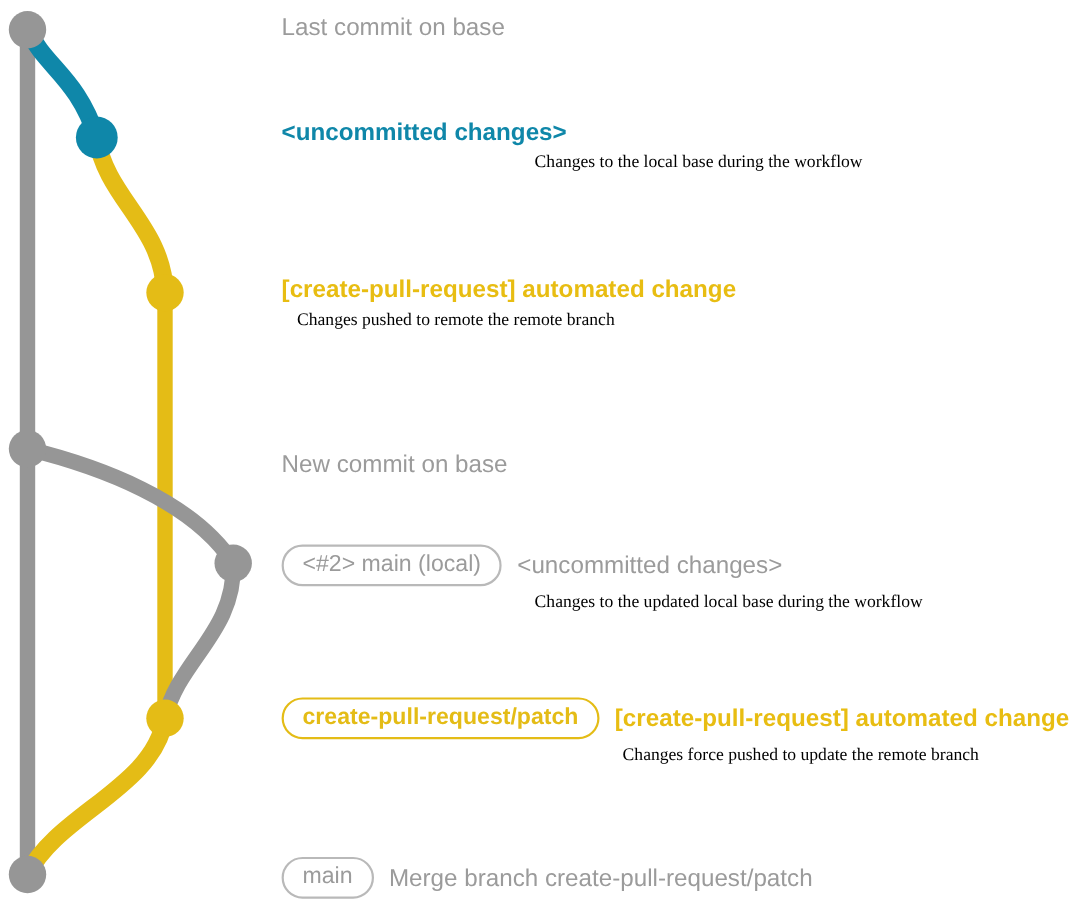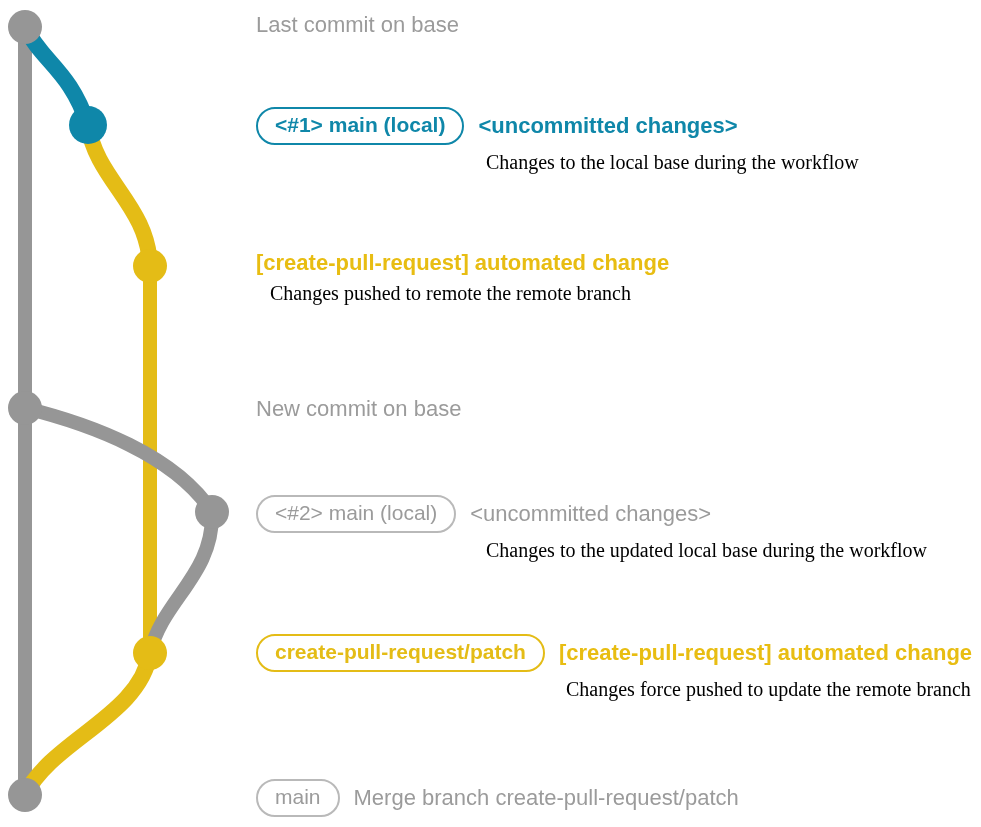--- a/index.html
+++ b/index.html
@@ -70,21 +70,21 @@
     white-space: nowrap;
     font-family: "Liberation Sans", sans-serif;
   }
   .subject.blue   { color: #0f87a9; font-weight: bold; }
   .subject.yellow { color: #e8bd12; font-weight: bold; }
   .subject.gray   { color: #9b9b9b; }
 
   
   .note {
     font-family: "Liberation Serif", serif;
-    font-size: 20px;
+    font-size: 16px;
     color: #000000;
     white-space: nowrap;
     margin-top: 6px;
   }
 </style>
 </head>
 <body>
 
 <svg id="graph-svg" viewBox="0 0 981 827" xmlns="http://www.w3.org/2000/svg">
 
@@ -118,37 +118,36 @@
     <div class="row-inner">
       <div class="row-line1">
         <span class="subject gray">Last commit on base</span>
       </div>
     </div>
   </div>
 
   <div class="row" style="left:256px; top:107px;">
     <div class="row-inner">
       <div class="row-line1">
-        <span class="pill blue">&lt;#1&gt; main (local)</span>
         <span class="subject blue">&lt;uncommitted changes&gt;</span>
       </div>
       <div class="note" style="margin-left:230px;">Changes to the local base during the workflow</div>
     </div>
   </div>
 
   <div class="row" style="left:256px; top:250px;">
     <div class="row-inner">
       <div class="row-line1">
         <span class="subject yellow">[create-pull-request] automated change</span>
       </div>
       <div class="note" style="margin-left:14px;">Changes pushed to remote the remote branch</div>
     </div>
   </div>
 
-  <div class="row" style="left:256px; top:396px;">
+  <div class="row" style="left:256px; top:409px;">
     <div class="row-inner">
       <div class="row-line1">
         <span class="subject gray">New commit on base</span>
       </div>
     </div>
   </div>
 
   <div class="row" style="left:256px; top:495px;text-align:right;">
     <div class="row-inner">
       <div class="row-line1">

